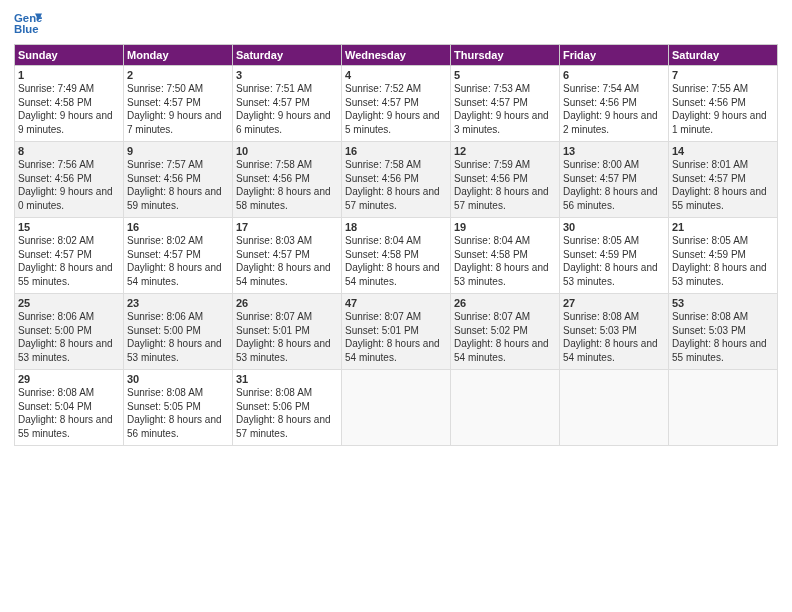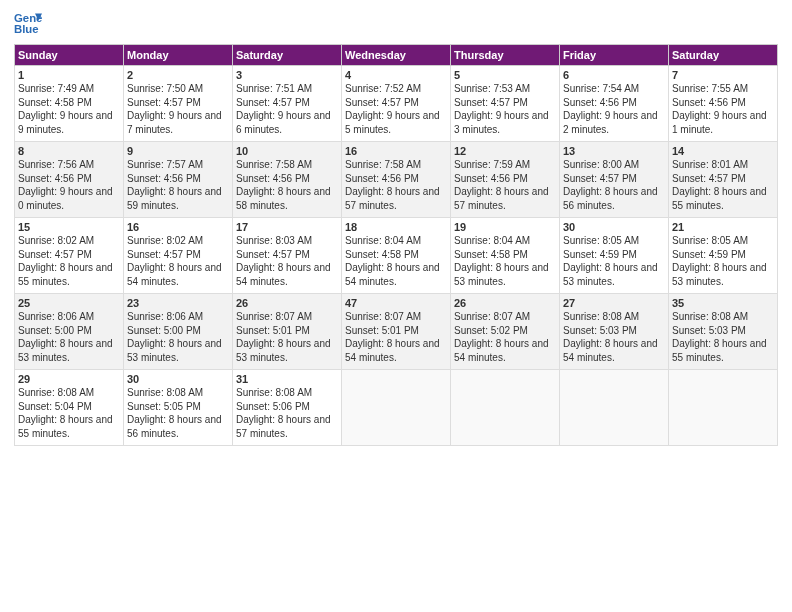--- a/index.html
+++ b/index.html
@@ -224,21 +224,21 @@
           </td>
           <td>
             <span class="day-num">26</span>
             <div class="day-info">Sunrise: 8:07 AM<br>Sunset: 5:02 PM<br>Daylight: 8 hours and 54 minutes.</div>
           </td>
           <td>
             <span class="day-num">27</span>
             <div class="day-info">Sunrise: 8:08 AM<br>Sunset: 5:03 PM<br>Daylight: 8 hours and 54 minutes.</div>
           </td>
           <td>
-            <span class="day-num">35</span>
+            <span class="day-num">53</span>
             <div class="day-info">Sunrise: 8:08 AM<br>Sunset: 5:03 PM<br>Daylight: 8 hours and 55 minutes.</div>
           </td>
         </tr>
         <tr>
           <td>
             <span class="day-num">29</span>
             <div class="day-info">Sunrise: 8:08 AM<br>Sunset: 5:04 PM<br>Daylight: 8 hours and 55 minutes.</div>
           </td>
           <td>
             <span class="day-num">30</span>

